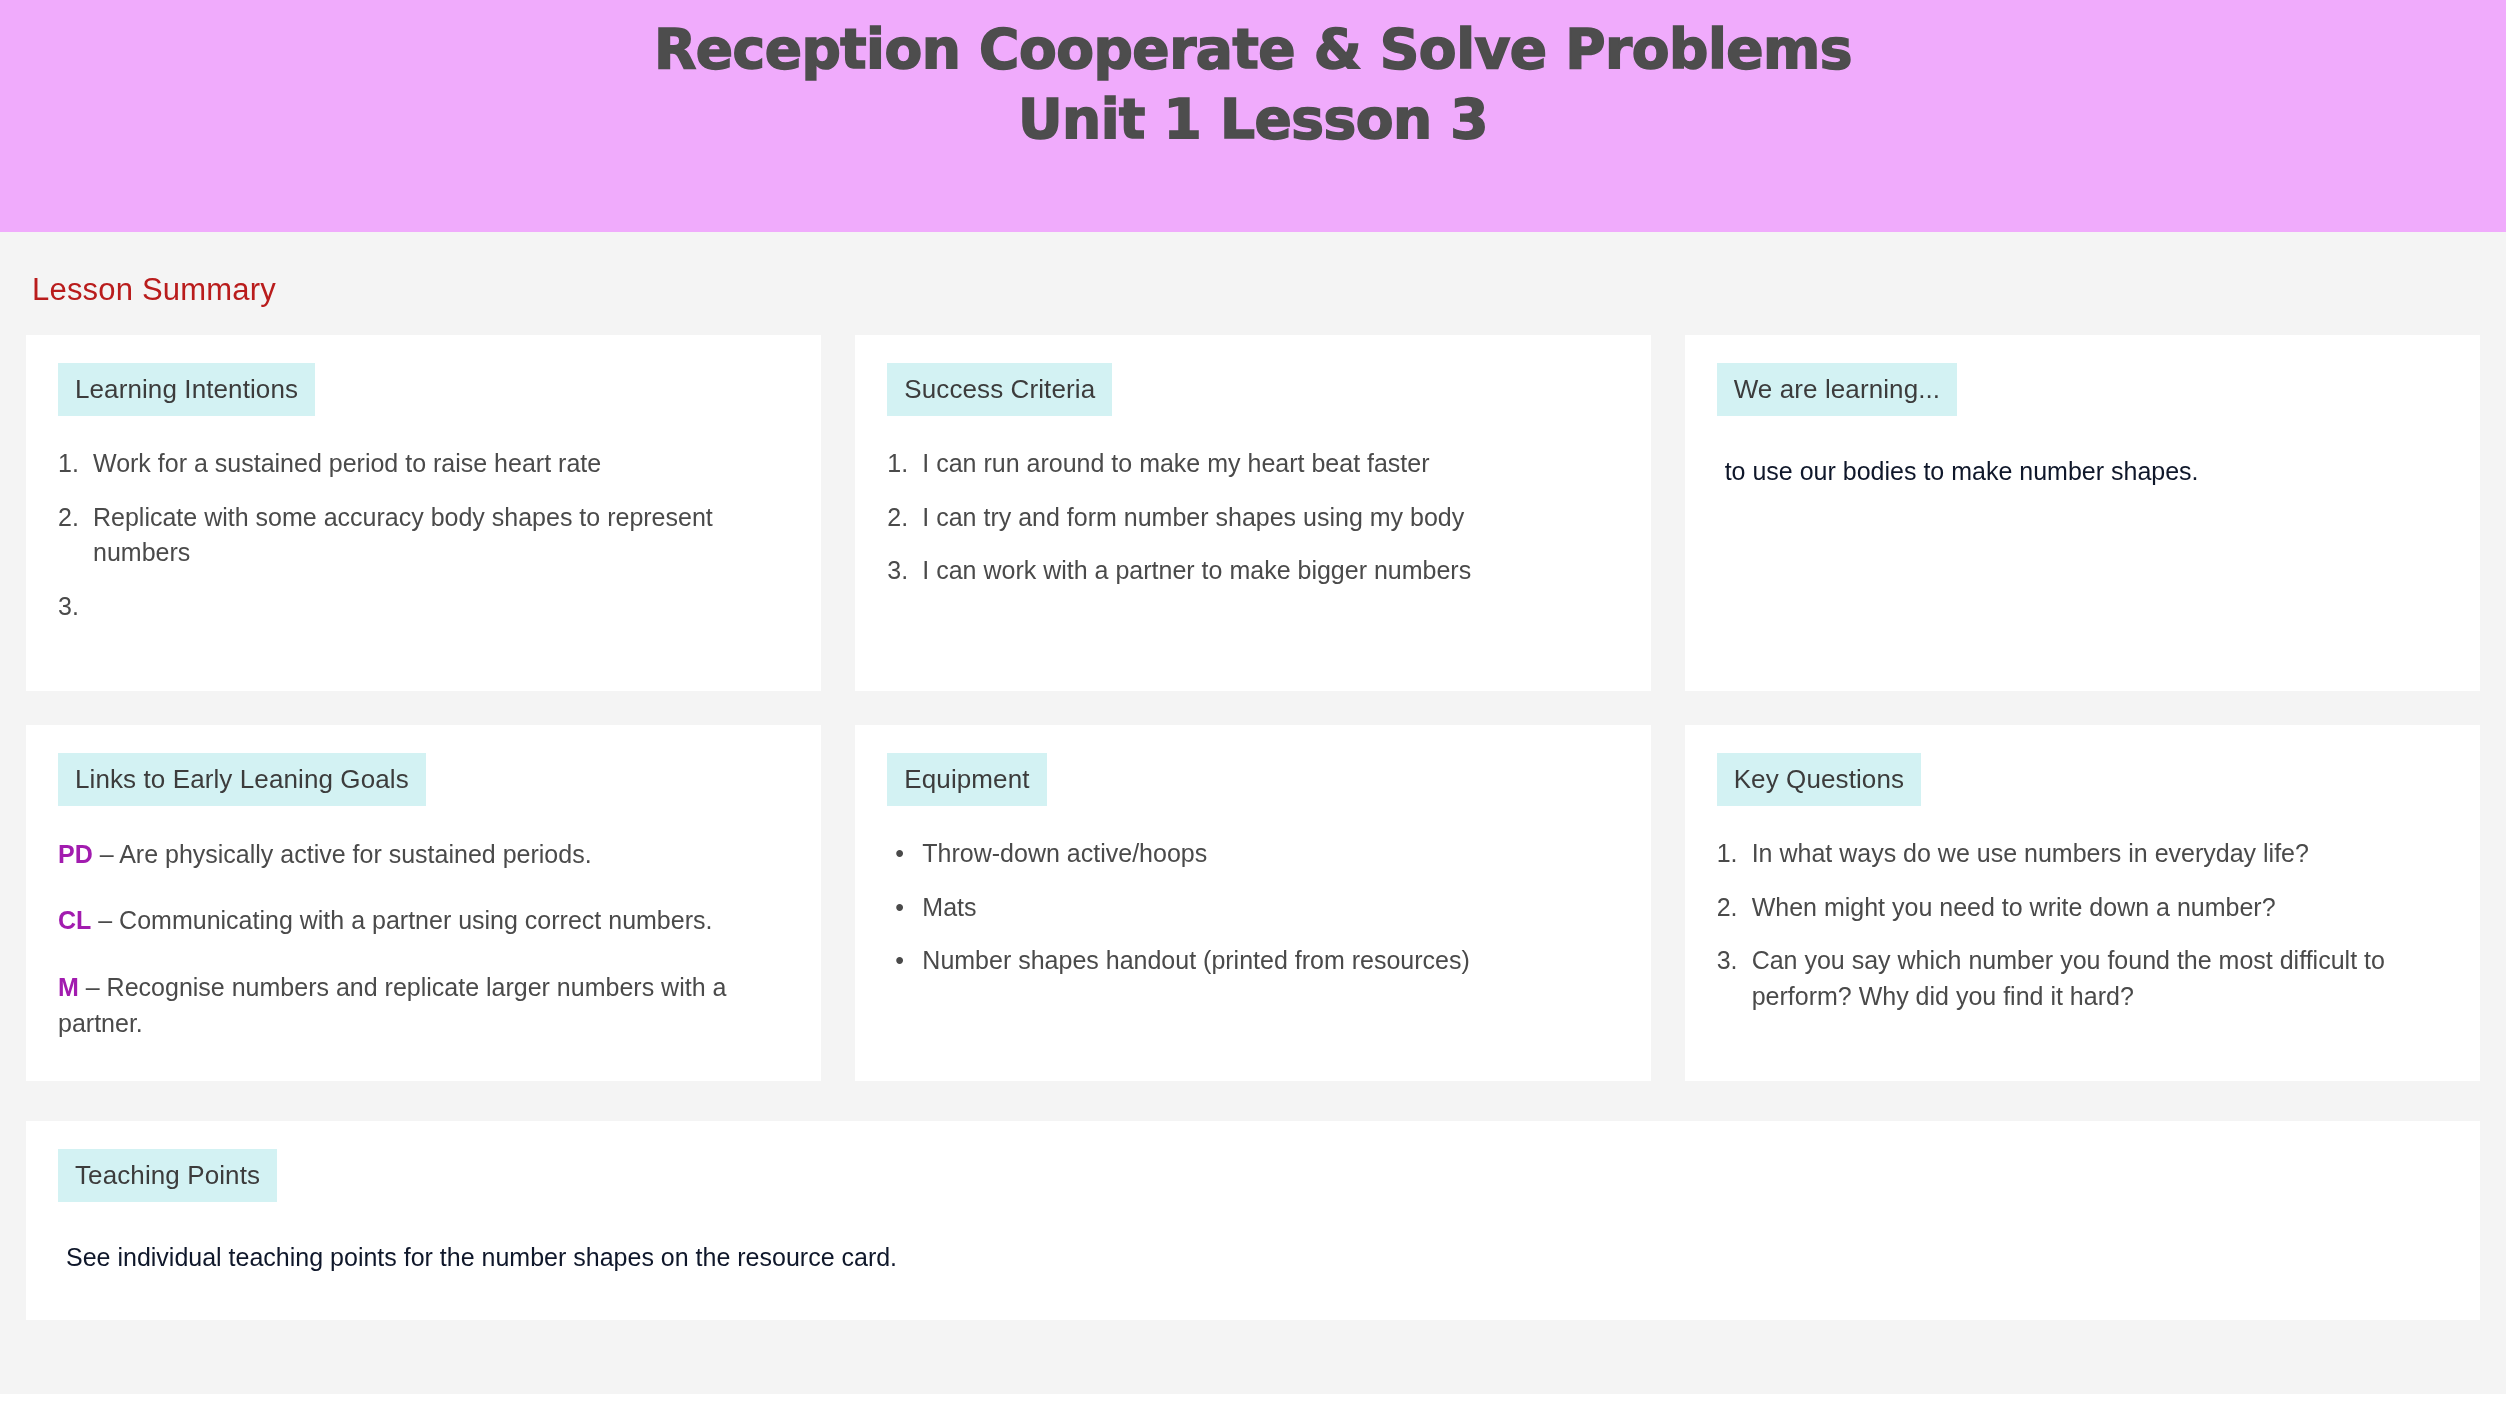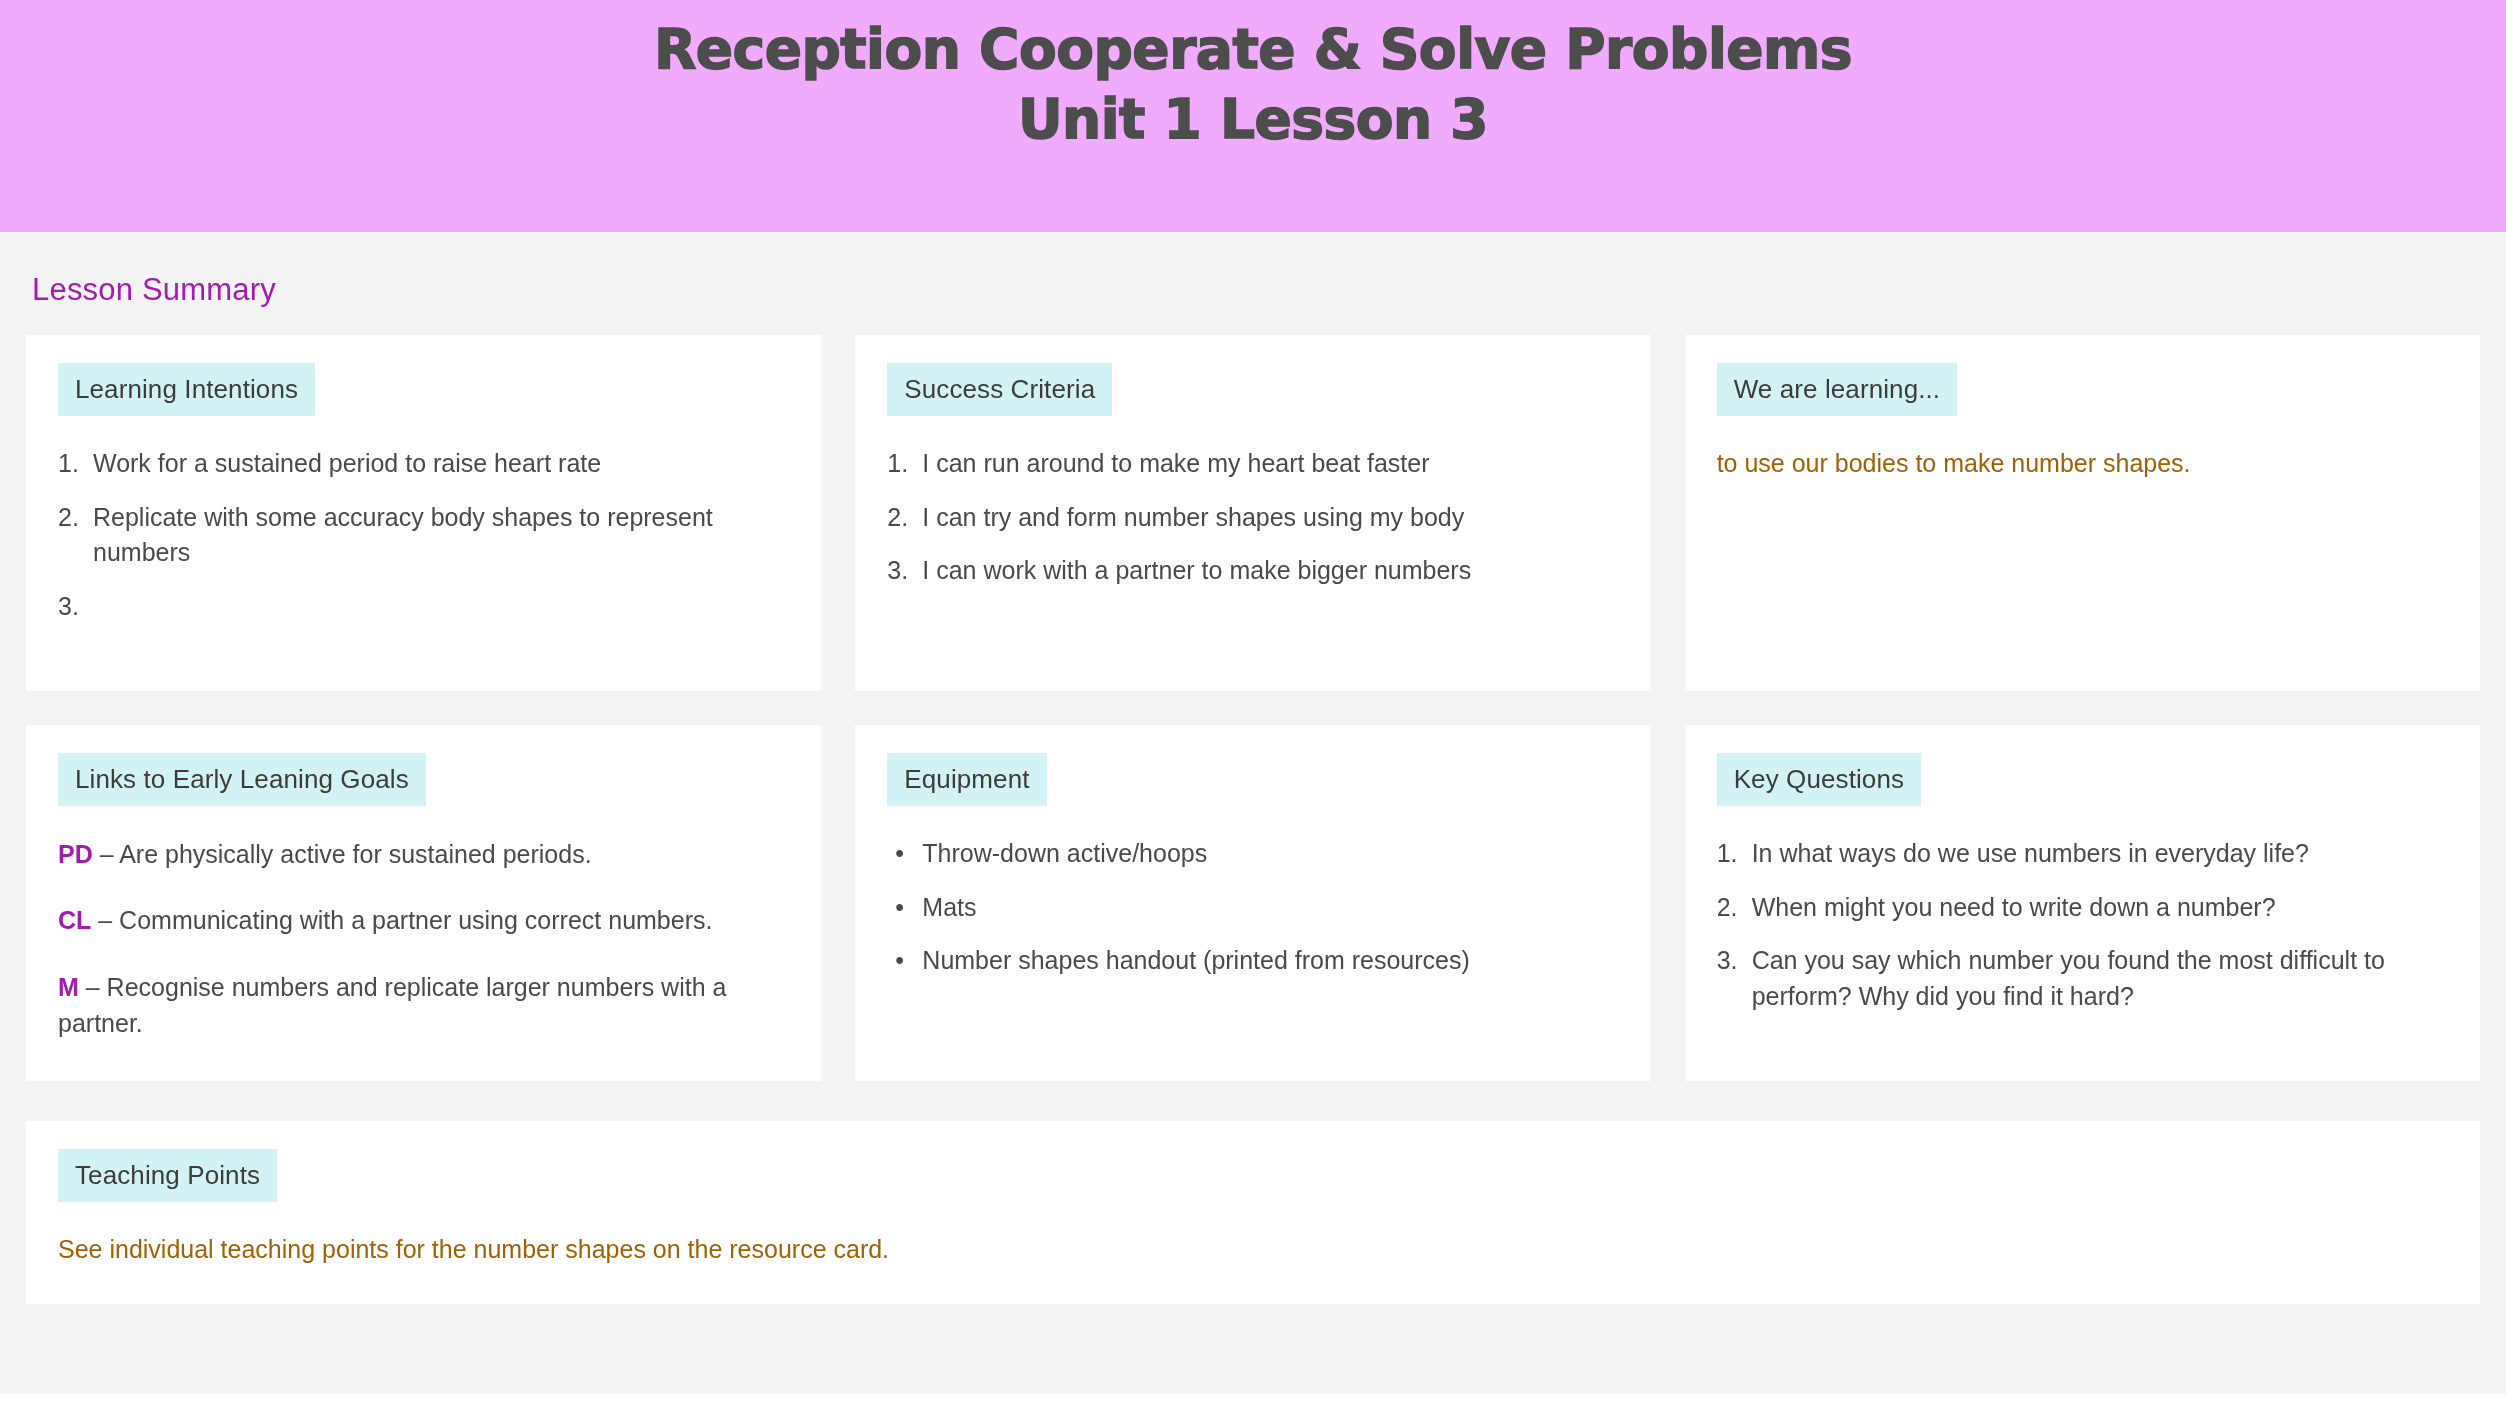--- a/index.html
+++ b/index.html
@@ -42,21 +42,21 @@
     min-height: 1162px;
     box-sizing: border-box;
   }
   .section-heading {
     margin: 0;
     padding: 42px 0 30px 32px;
     font-family: "Liberation Sans", sans-serif;
     font-weight: normal;
     font-size: 31px;
     line-height: 1;
-    color: #a21caf;
+    color: #b91c1c;
     letter-spacing: 0.2px;
   }
 
   
   .card-grid {
     display: grid;
     grid-template-columns: repeat(3, 1fr);
     column-gap: 36px;
     row-gap: 40px;
     padding: 0 26px;
@@ -120,22 +120,22 @@
     position: absolute;
     left: 8px;
     top: 0;
     font-size: 25px;
     line-height: 1.42;
   }
 
   .plain-text {
     font-size: 25px;
     line-height: 1.42;
-    color: #a16207;
-    margin: 0;
+    color: #0f172a;
+    margin: 8px;
   }
 
   .goal-row {
     font-size: 25px;
     line-height: 1.45;
     color: #4a4a4a;
     margin: 0 0 30px 0;
   }
   .goal-row:last-child { margin-bottom: 0; }
   .goal-code {

